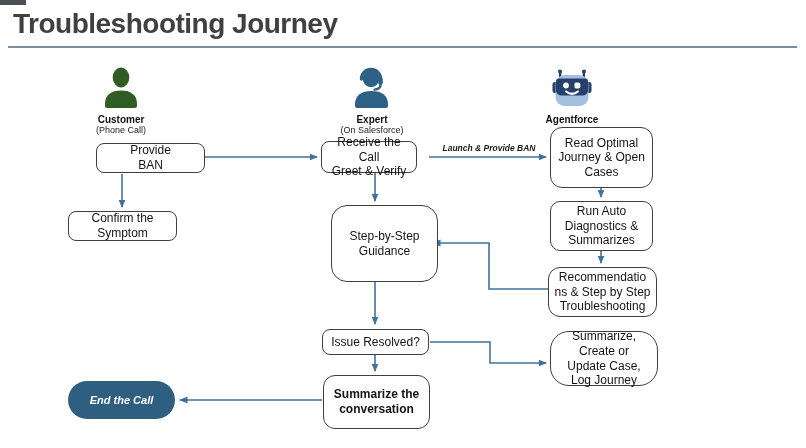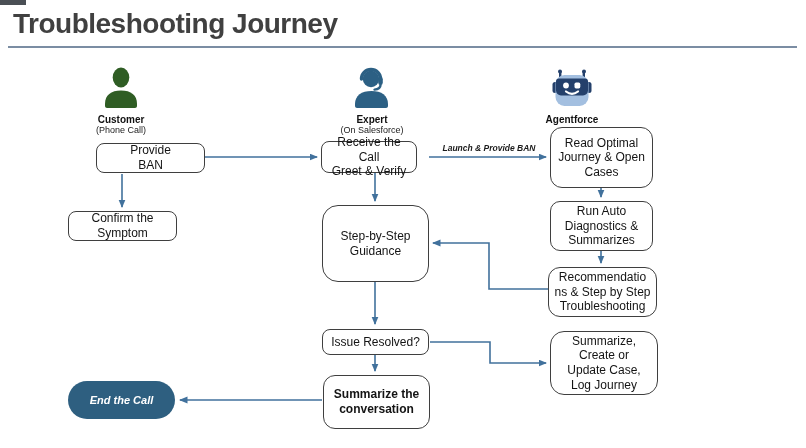--- a/index.html
+++ b/index.html
@@ -105,34 +105,34 @@
   </svg>
 
   <div class="edge-label">Launch &amp; Provide BAN</div>
 
   <div class="node r8" style="left:68px;top:143px;width:109px;height:30px;margin-left:28px;">Provide
 BAN</div>
   <div class="node r8" style="left:68px;top:211px;width:109px;height:30px;">Confirm the
 Symptom</div>
   <div class="node r8" style="left:321px;top:141px;width:96px;height:32px;">Receive the Call
 Greet &amp; Verify</div>
-  <div class="node r16" style="left:322px;top:205px;width:107px;height:77px;">Step-by-Step
+  <div class="node r16" style="left:331px;top:205px;width:107px;height:77px;">Step-by-Step
 Guidance</div>
   <div class="node r8" style="left:322px;top:329px;width:107px;height:26px;">Issue Resolved?</div>
   <div class="node r12" style="left:323px;top:375px;width:107px;height:54px;font-weight:bold;">Summarize the
 conversation</div>
   <div class="node r12" style="left:550px;top:127px;width:103px;height:61px;">Read Optimal
 Journey &amp; Open
 Cases</div>
   <div class="node r10" style="left:550px;top:201px;width:103px;height:50px;">Run Auto
 Diagnostics &amp;
 Summarizes</div>
   <div class="node r12" style="left:548px;top:267px;width:109px;height:50px;">Recommendatio
 ns &amp; Step by Step
 Troubleshooting</div>
-  <div class="node r14" style="left:550px;top:331px;width:108px;height:64px;">Summarize,
+  <div class="node r14" style="left:550px;top:331px;width:108px;height:55px;border-radius:19px;">Summarize,
 Create or
 Update Case,
 Log Journey</div>
 
   <div class="terminal" style="left:68px;top:381px;width:107px;height:38px;">End the Call</div>
 
 </div>
 
 </body></html>

